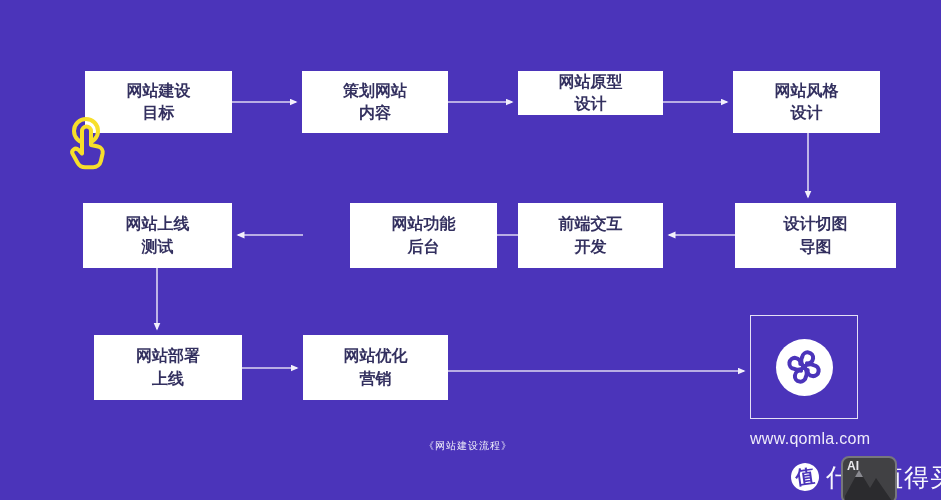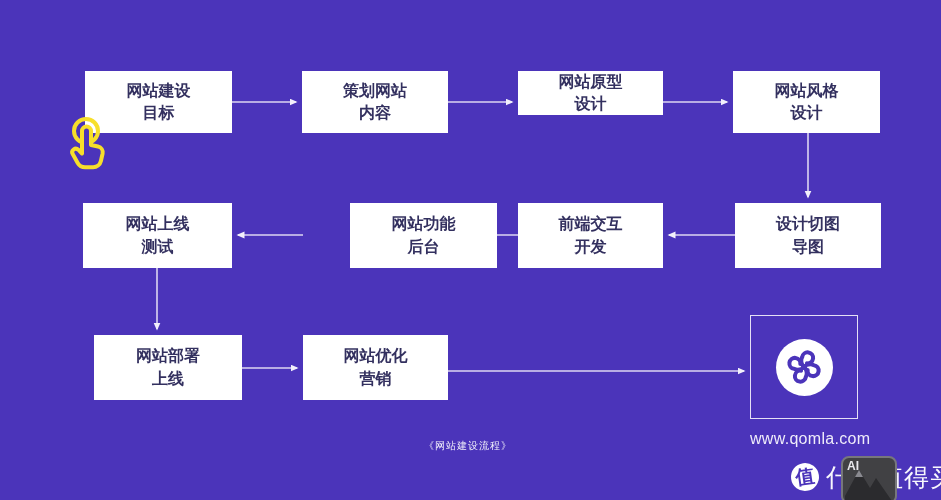--- a/index.html
+++ b/index.html
@@ -14,21 +14,21 @@
     display:flex;flex-direction:column;align-items:center;justify-content:center;
     color:#33305F;font-size:16px;font-weight:bold;line-height:1.4;text-align:center;
   }
   .n1{left:85px;top:71px;width:147px;height:62px;}
   .n2{left:302px;top:71px;width:146px;height:62px;}
   .n3{left:518px;top:71px;width:145px;height:44px;}
   .n4{left:733px;top:71px;width:147px;height:62px;}
   .n5{left:83px;top:203px;width:149px;height:65px;}
   .n6{left:303px;top:203px;width:147px;height:65px;margin-left:47px;}
   .n7{left:518px;top:203px;width:145px;height:65px;}
-  .n8{left:735px;top:203px;width:146px;height:65px;}
+  .n8{left:735px;top:203px;width:161px;height:65px;}
   .n9{left:94px;top:335px;width:148px;height:65px;}
   .n10{left:303px;top:335px;width:145px;height:65px;}
   
   #connectors{position:absolute;left:0;top:0;width:941px;height:500px;pointer-events:none;}
   .flow-line{stroke:#DCD6F2;stroke-width:1.6;}
   
   .logo-frame{
     position:absolute;left:750px;top:315px;width:108px;height:104px;
     border:1.5px solid rgba(255,255,255,.85);box-sizing:border-box;
     display:flex;align-items:center;justify-content:center;

